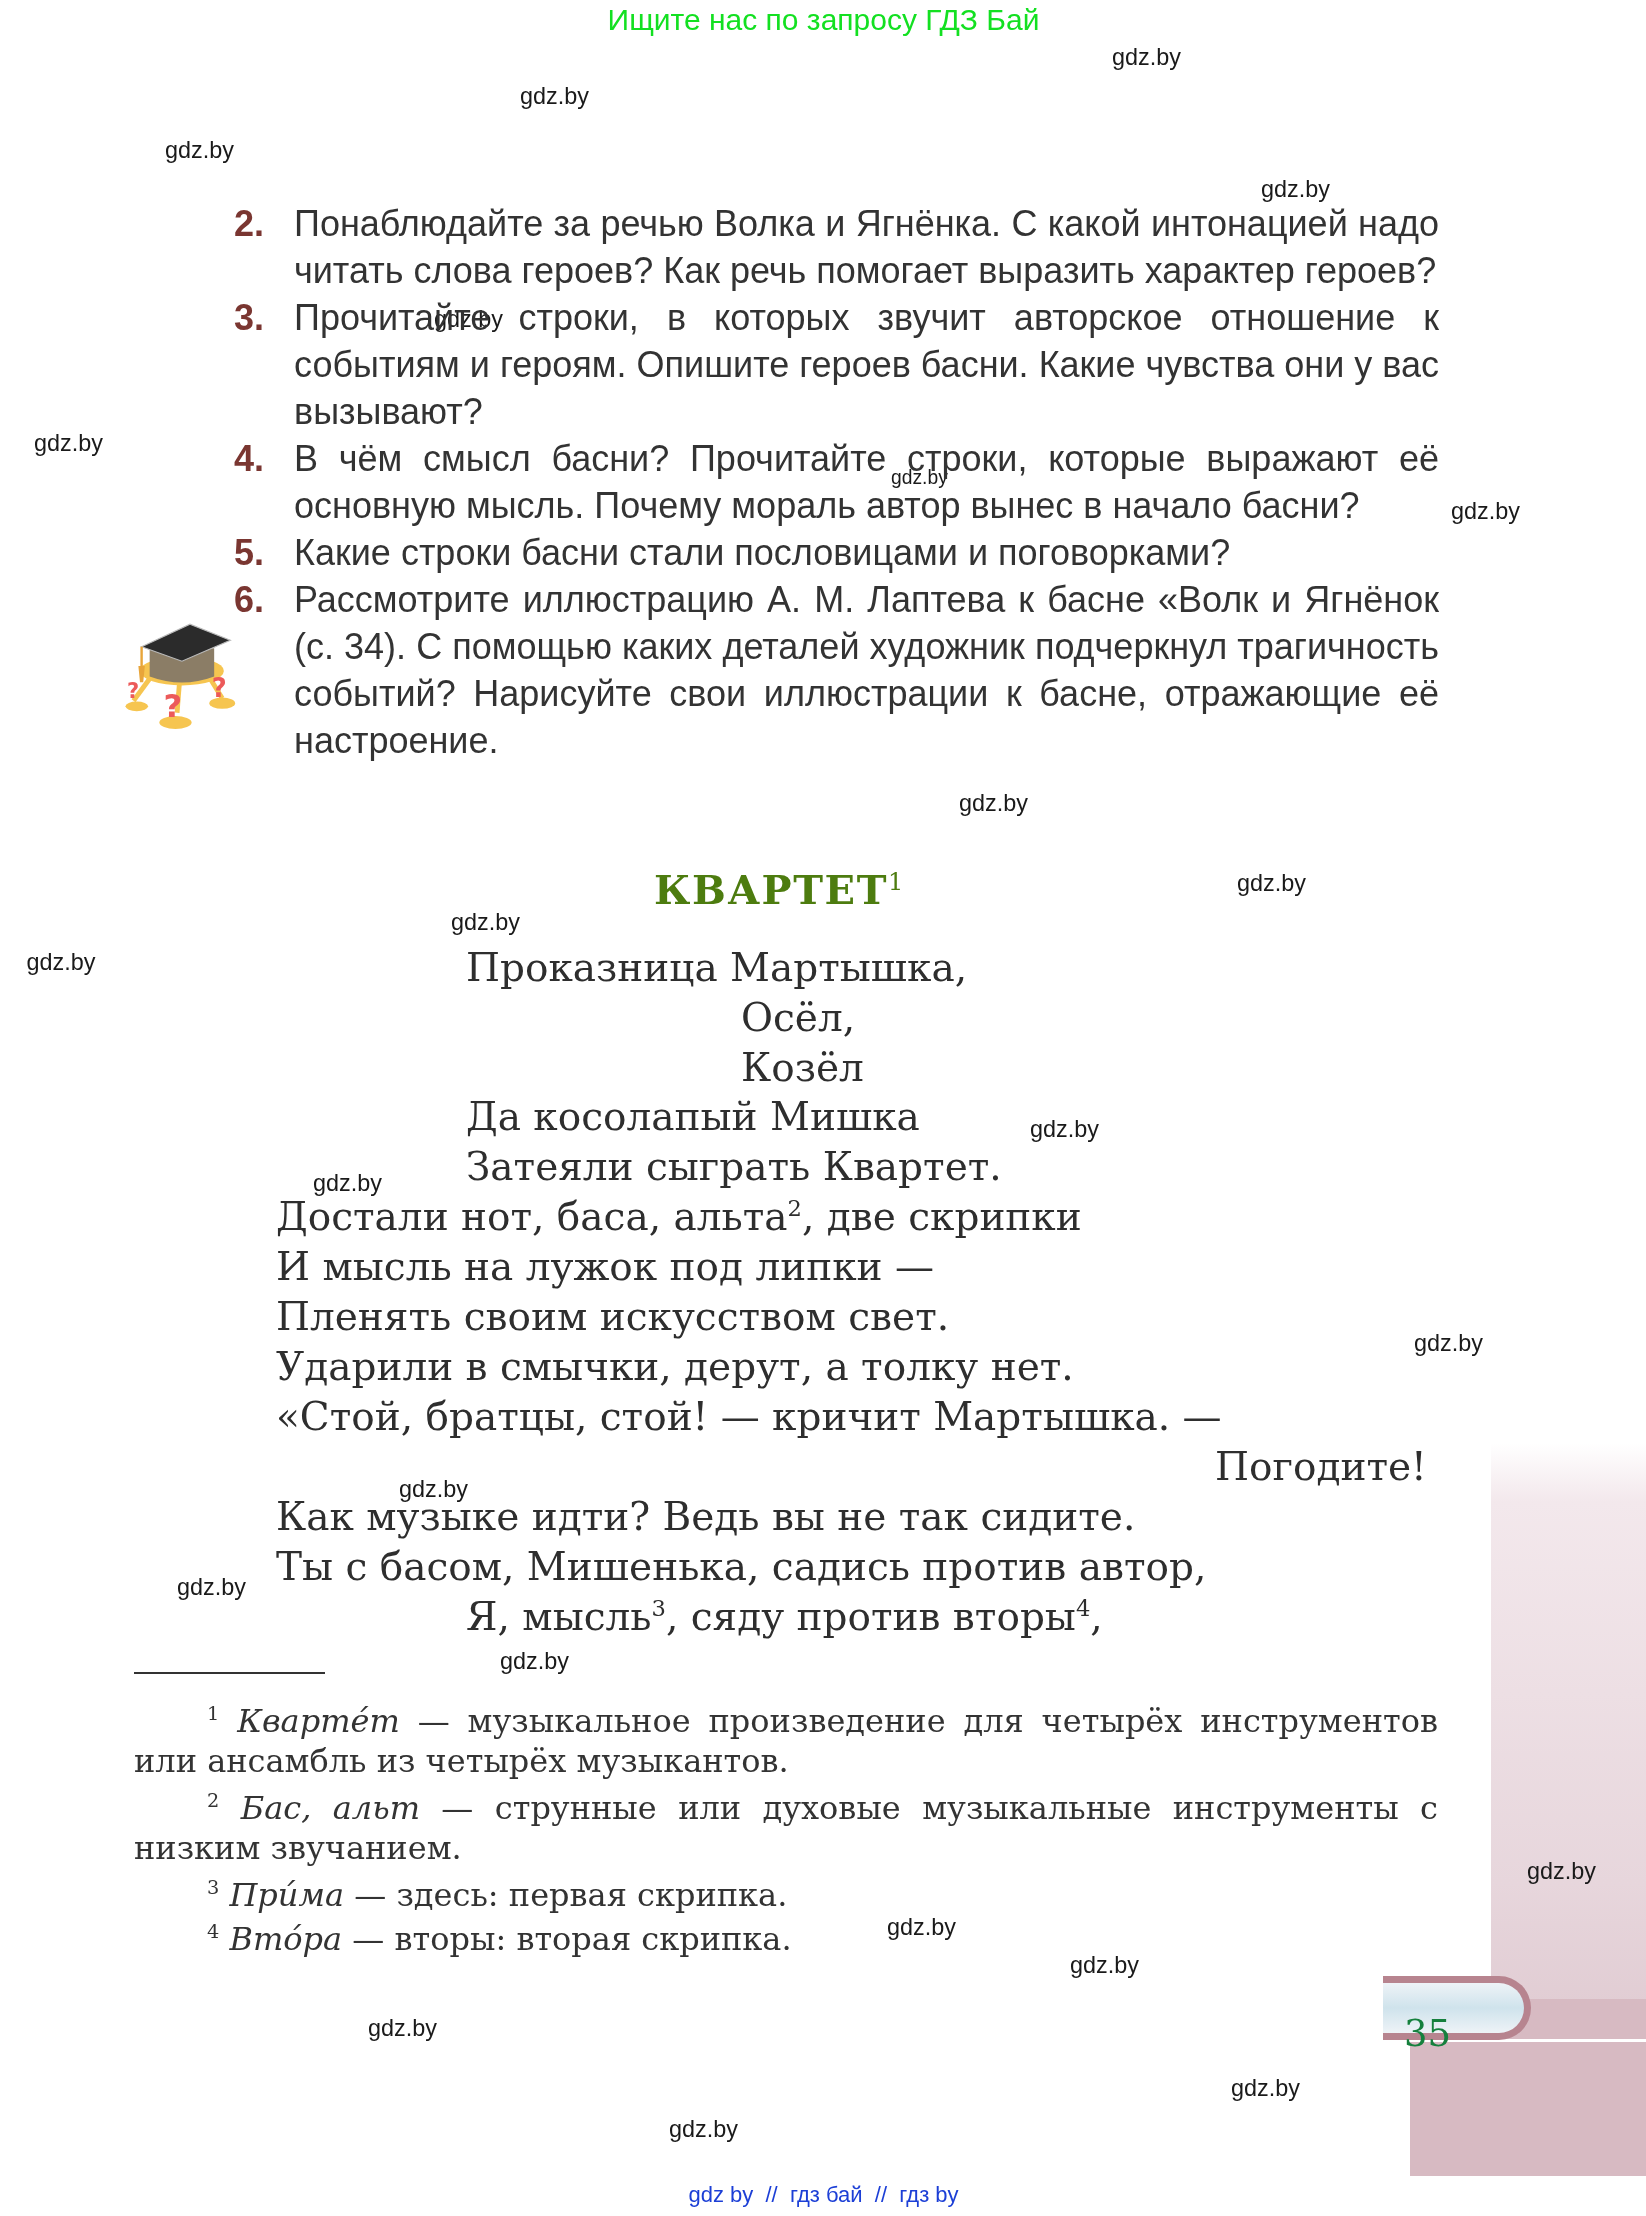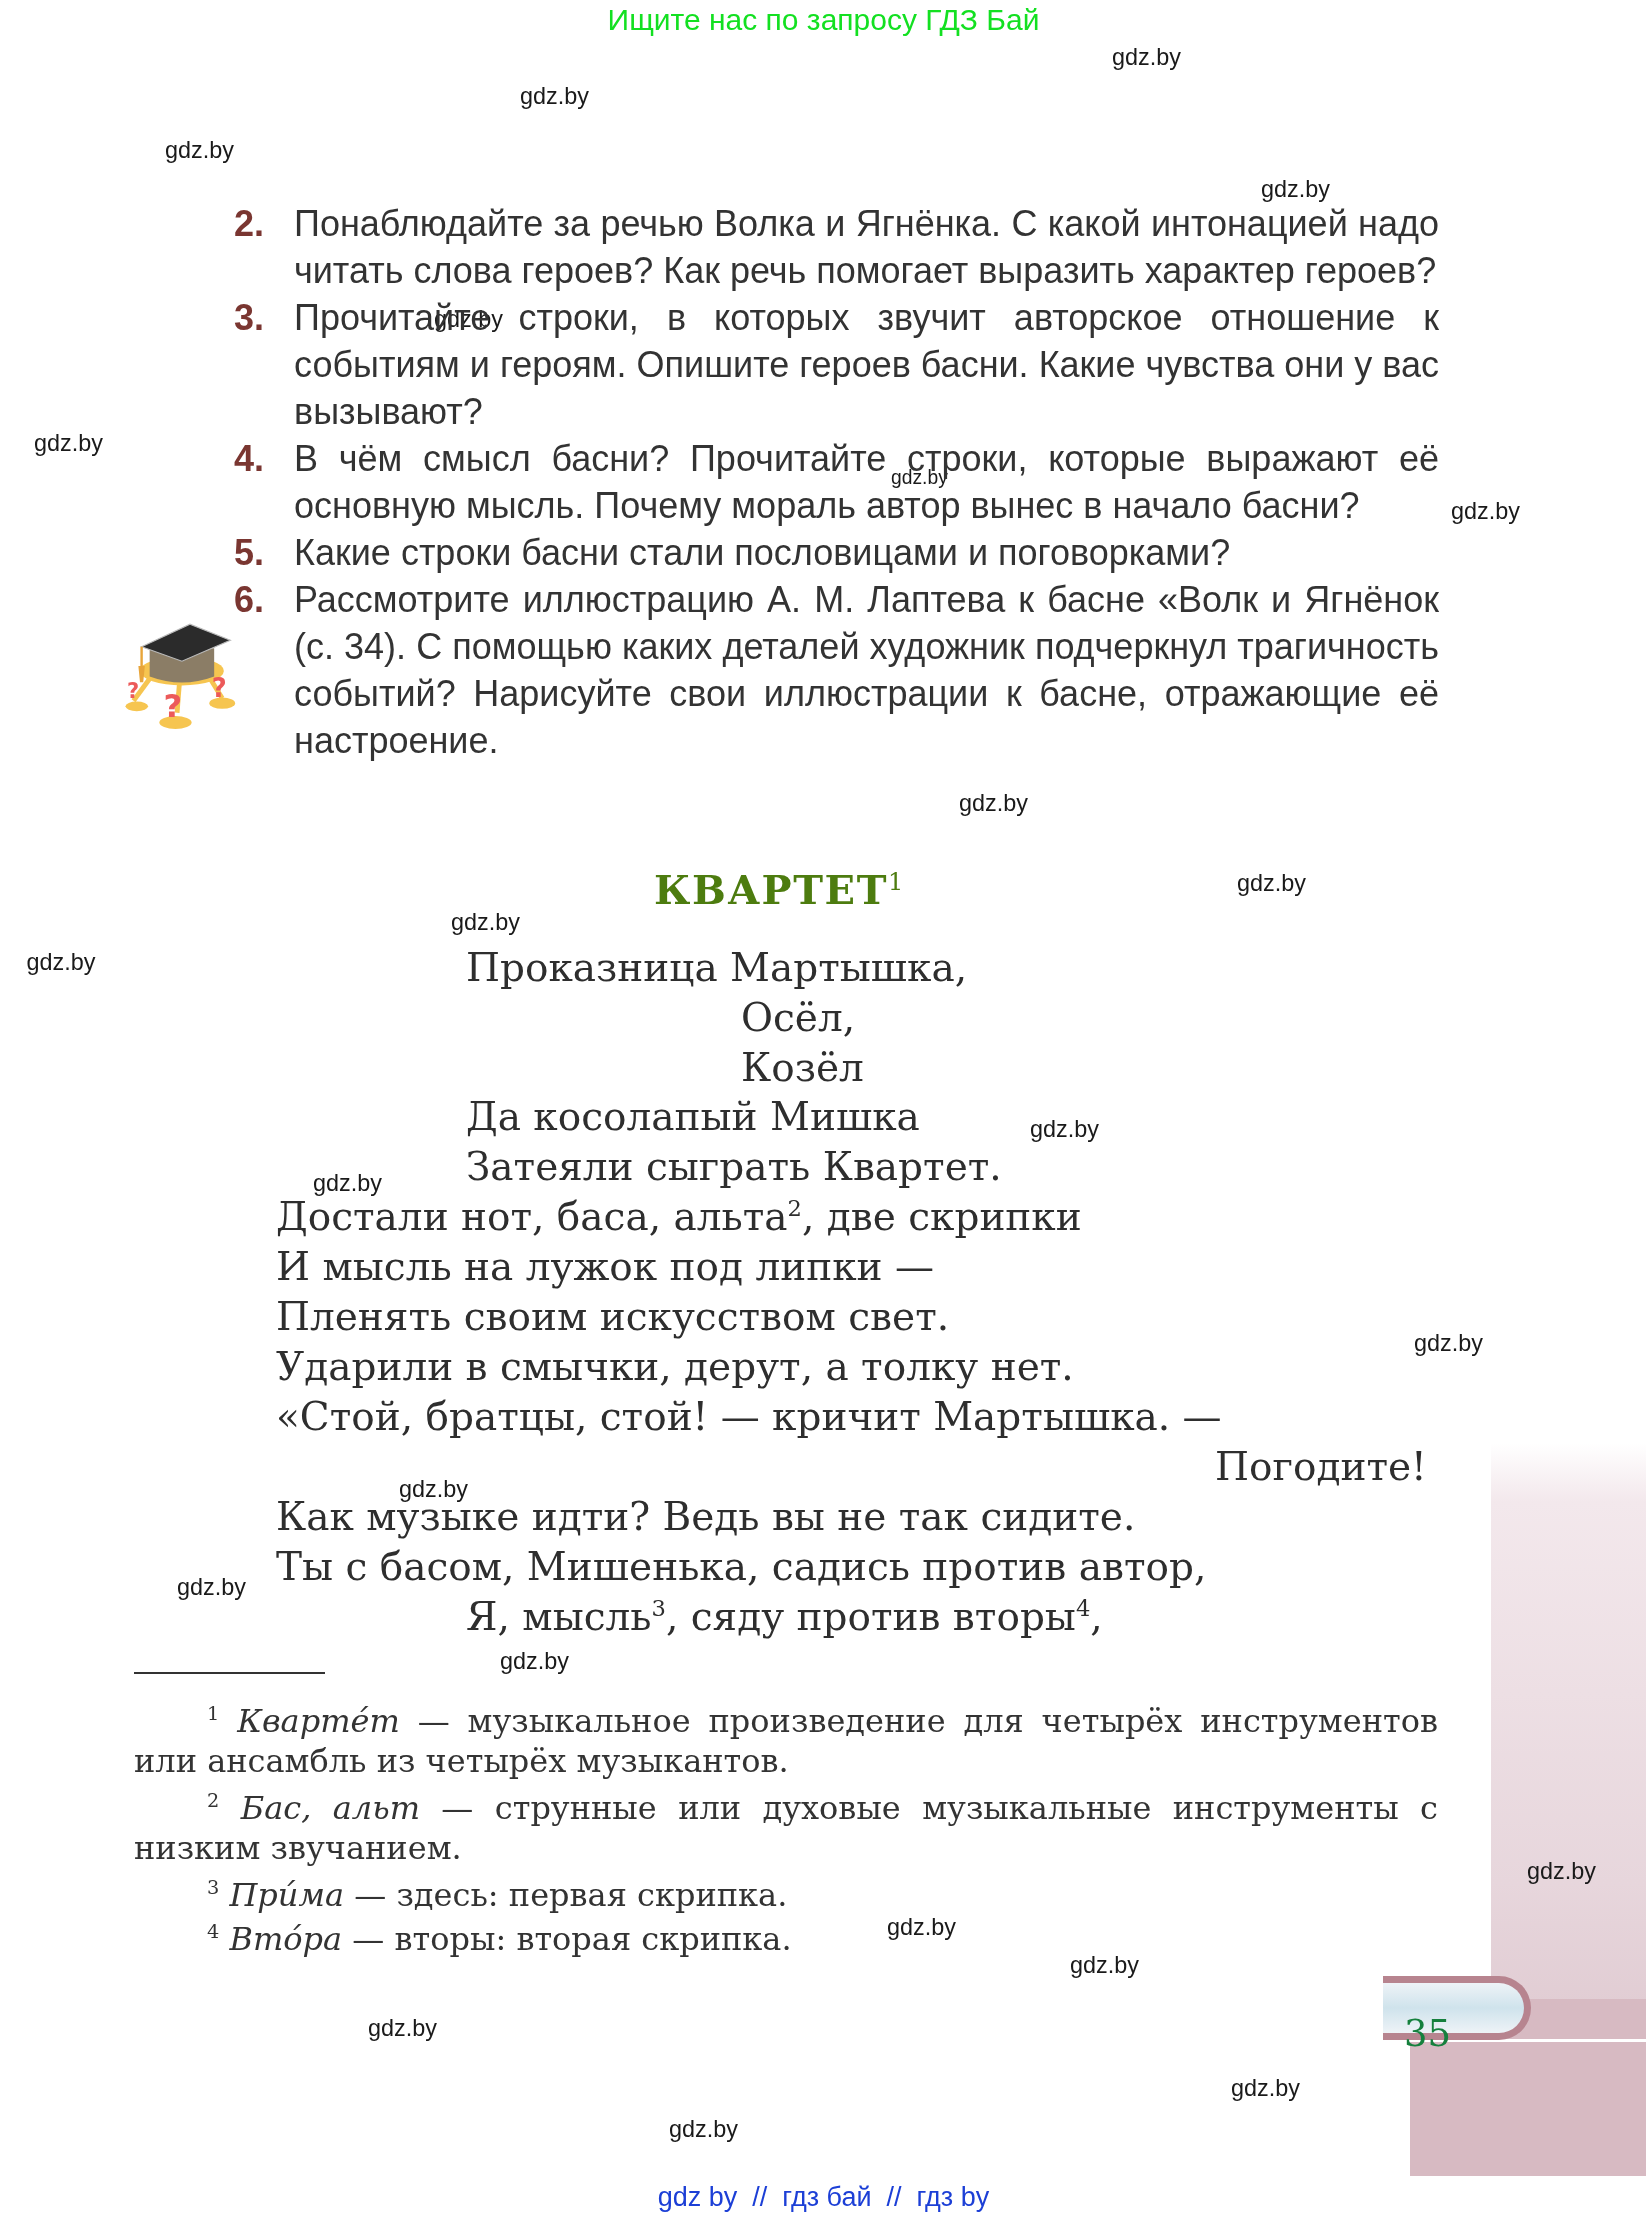--- a/index.html
+++ b/index.html
@@ -24,21 +24,21 @@
   .q-text { text-align: justify; flex: 1; margin-left: 8px; }
   .cap-icon { position: absolute; left: 119px; top: 608px; width: 121px; height: 129px; }
   .title { position: absolute; left: 654px; top: 866px; font-size: 40px; font-weight: bold; color: #4d7c0f; letter-spacing: 1.6px; }
   .title sup { font-size: 24px; font-weight: normal; }
   .poem-line { position: absolute; font-size: 39px; color: #2e2e2e; white-space: nowrap; }
   .poem-line sup { font-size: 22.6px; }
   .fn-rule { position: absolute; left: 134px; top: 1672px; width: 191px; height: 2.4px; background: #333; }
   .fn { position: absolute; left: 134px; width: 1304px; font-size: 32px; color: #333; line-height: 40px; text-align: justify; }
   .fn sup { font-size: 19.3px; }
   .fn .term { font-style: italic; }
-  .bottom-links { position: absolute; left: 0; width: 1647px; top: 2182px; text-align: center; color: #1c3fd6; font-size: 27px; }
+  .bottom-links { position: absolute; left: 0; width: 1647px; top: 2182px; text-align: center; color: #1c3fd6; font-size: 22px; }
 </style>
 </head>
 <body>
 
 <div class="top-banner sans">Ищите нас по запросу ГДЗ Бай</div>
 
 <div class="deco-band"></div>
 <div class="deco-band2"></div>
 <div class="deco-line"></div>
 <div class="page-tab"></div>

